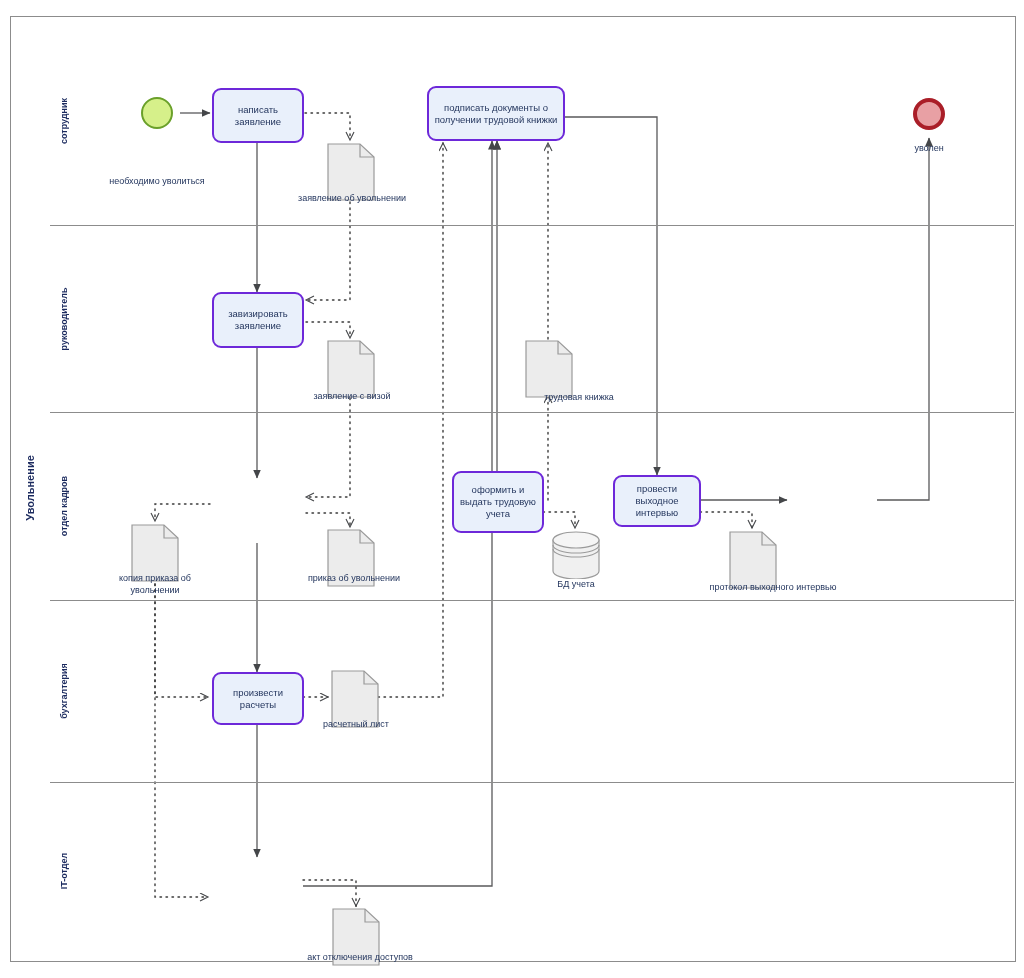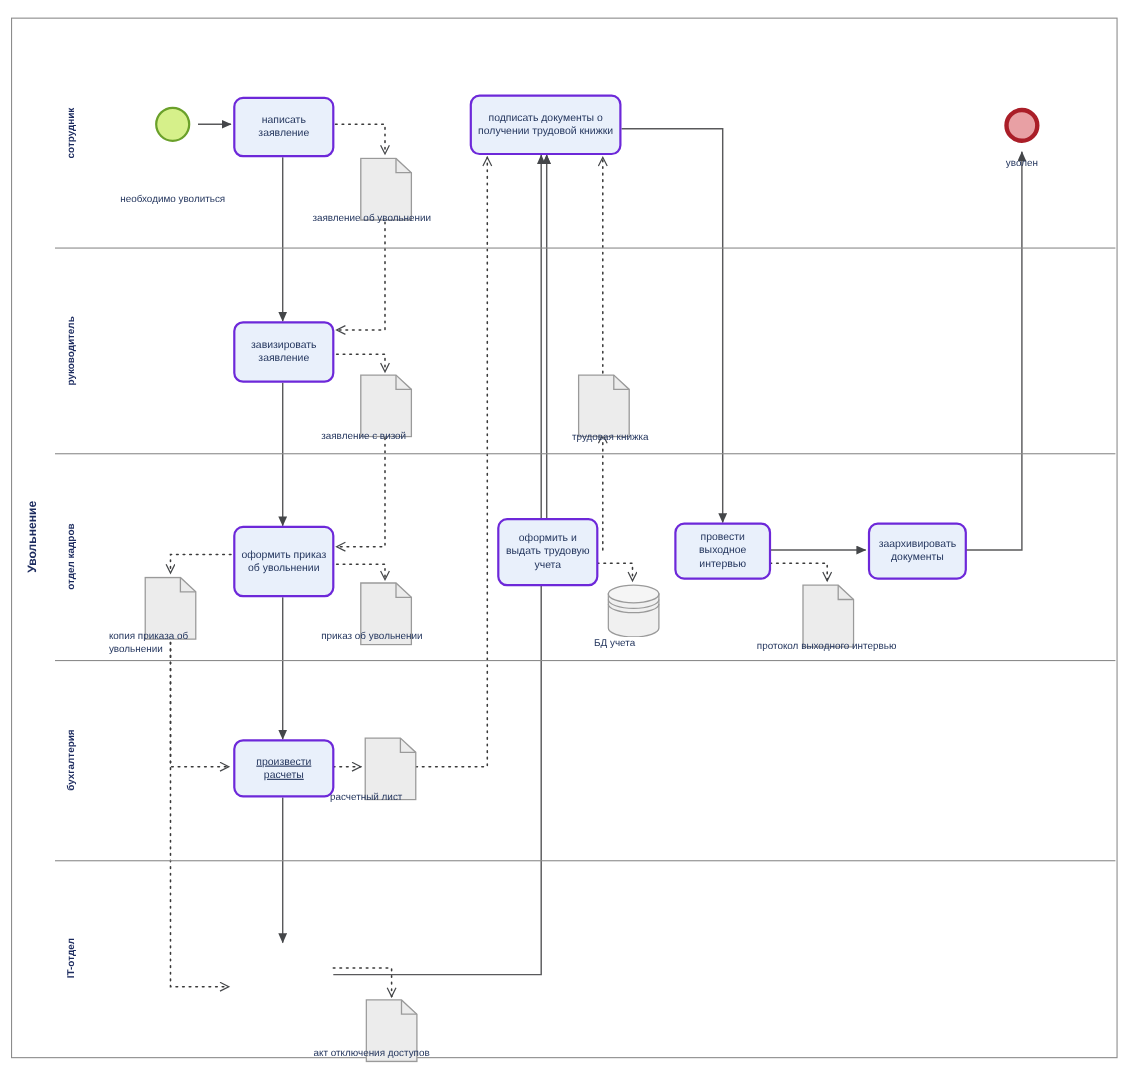--- a/index.html
+++ b/index.html
@@ -26,21 +26,21 @@
 
   
   .evt{position:absolute;border-radius:50%;box-sizing:border-box;}
   .evt.start{border:2px solid #6aa02a;background:#d6f08a;}
   .evt.end{border:4px solid #aa1e28;background:#e8a0a4;}
   .evt-label{position:absolute;font-size:9px;color:#24365e;text-align:center;white-space:nowrap;}
 
   
   .doc{position:absolute;}
   .doc svg{display:block;}
-  .doc-label{position:absolute;font-size:9px;color:#24365e;line-height:12px;}
+  .doc-label{position:absolute;font-size:9px;color:#24365e;text-align:center;line-height:12px;}
 
   
   .store{position:absolute;}
   .store svg{display:block;}
 </style>
 </head>
 <body>
 
 <div id="canvas">
 
@@ -164,37 +164,31 @@
     </div>
 
     <div class="task" style="left:427px;top:86px;width:138px;height:55px;">
       <span>подписать документы о получении трудовой книжки</span>
     </div>
 
     <div class="task" style="left:212px;top:292px;width:92px;height:56px;">
       <span>завизировать заявление</span>
     </div>
 
-    <div class="task" style="left:212px;top:478px;width:92px;height:65px;">
-      <span>оформить приказ об увольнении</span>
-    </div>
 
     <div class="task" style="left:452px;top:471px;width:92px;height:62px;">
       <span>оформить и выдать трудовую учета</span>
     </div>
 
     <div class="task" style="left:613px;top:475px;width:88px;height:52px;">
       <span>провести выходное интервью</span>
     </div>
 
-    <div class="task" style="left:789px;top:475px;width:90px;height:52px;">
-      <span>заархивировать документы</span>
-    </div>
-
-    <div class="task" style="left:212px;top:672px;width:92px;height:53px;text-decoration:underline;">
+
+    <div class="task" style="left:212px;top:672px;width:92px;height:53px;">
       <span>произвести расчеты</span>
     </div>
 
 
     <div class="doc" style="left:327px;top:143px;">
       <svg width="48" height="58" viewBox="0 0 48 58">
           <path d="M1,1 H33 L47,14 V57 H1 Z" fill="#ececec" stroke="#9a9a9a" stroke-width="1.2"></path>
           <path d="M33,1 V14 H47" fill="none" stroke="#9a9a9a" stroke-width="1.2"></path>
         </svg>
     </div>

